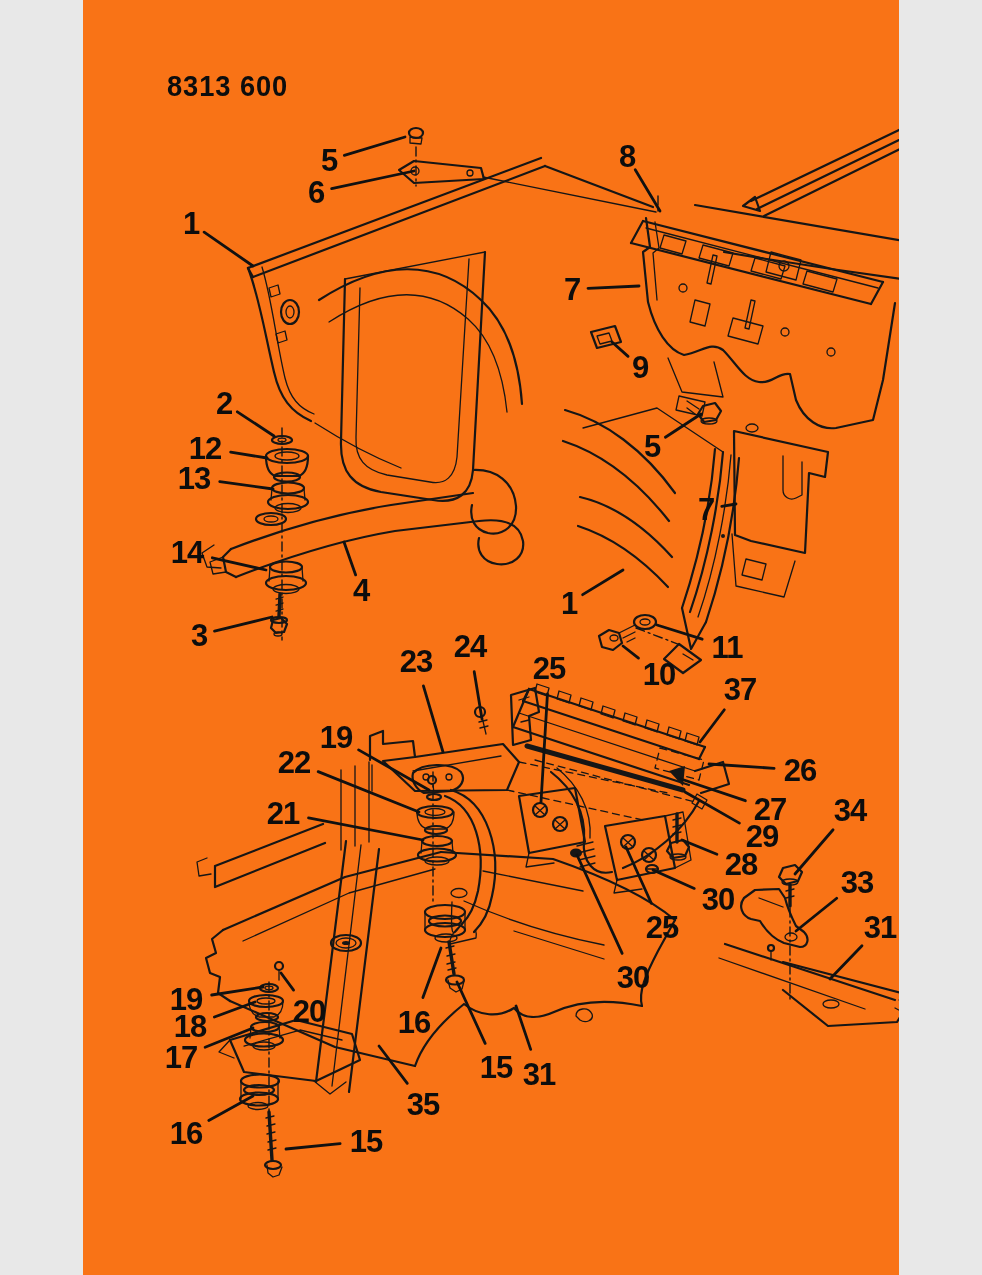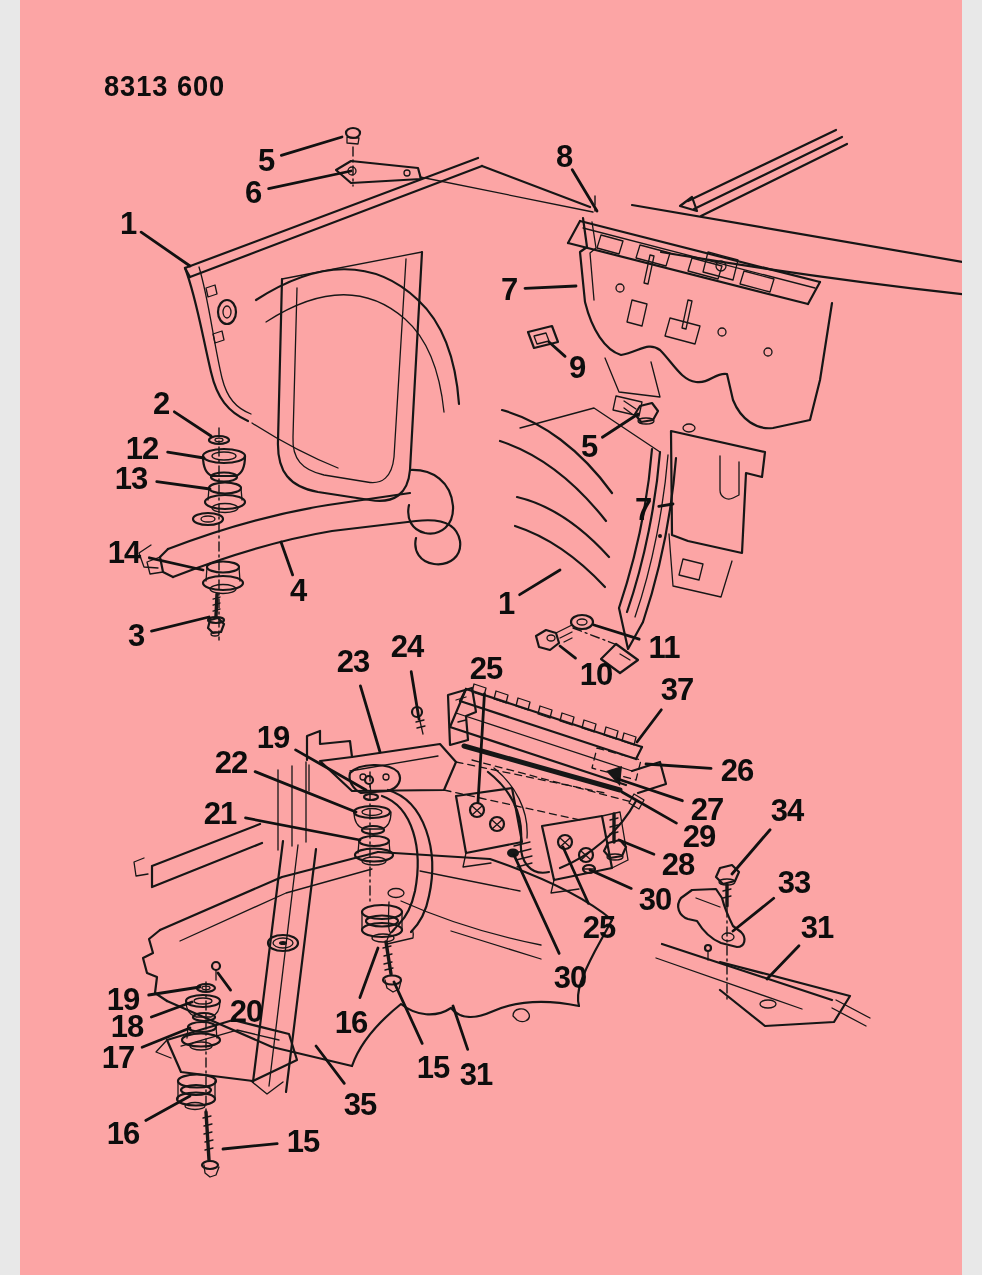--- a/index.html
+++ b/index.html
@@ -1,18 +1,18 @@
 <!DOCTYPE html>
 <html><head>
 <meta charset="utf-8">
 <style>
   html,body{margin:0;padding:0;background:#e8e8e8;}
   .page{
-    position:relative;width:942px;height:1275px;margin:0 auto;
-    background:#fca5a5;overflow:hidden;
+    position:relative;width:816px;height:1275px;margin:0 auto;
+    background:#f97316;overflow:hidden;
     font-family:"Liberation Sans",sans-serif;
   }
   .fig-code{
     position:absolute;left:84px;top:70px;
     font-size:29px;font-weight:800;color:#0d0d0d;
     letter-spacing:1px;transform:scaleX(.94);transform-origin:left;
   }
   svg.art{position:absolute;left:0;top:0;}
   svg.art path, svg.art ellipse, svg.art circle, svg.art line, svg.art polyline{
     fill:none;stroke:#161616;stroke-width:2.2;stroke-linecap:round;stroke-linejoin:round;

